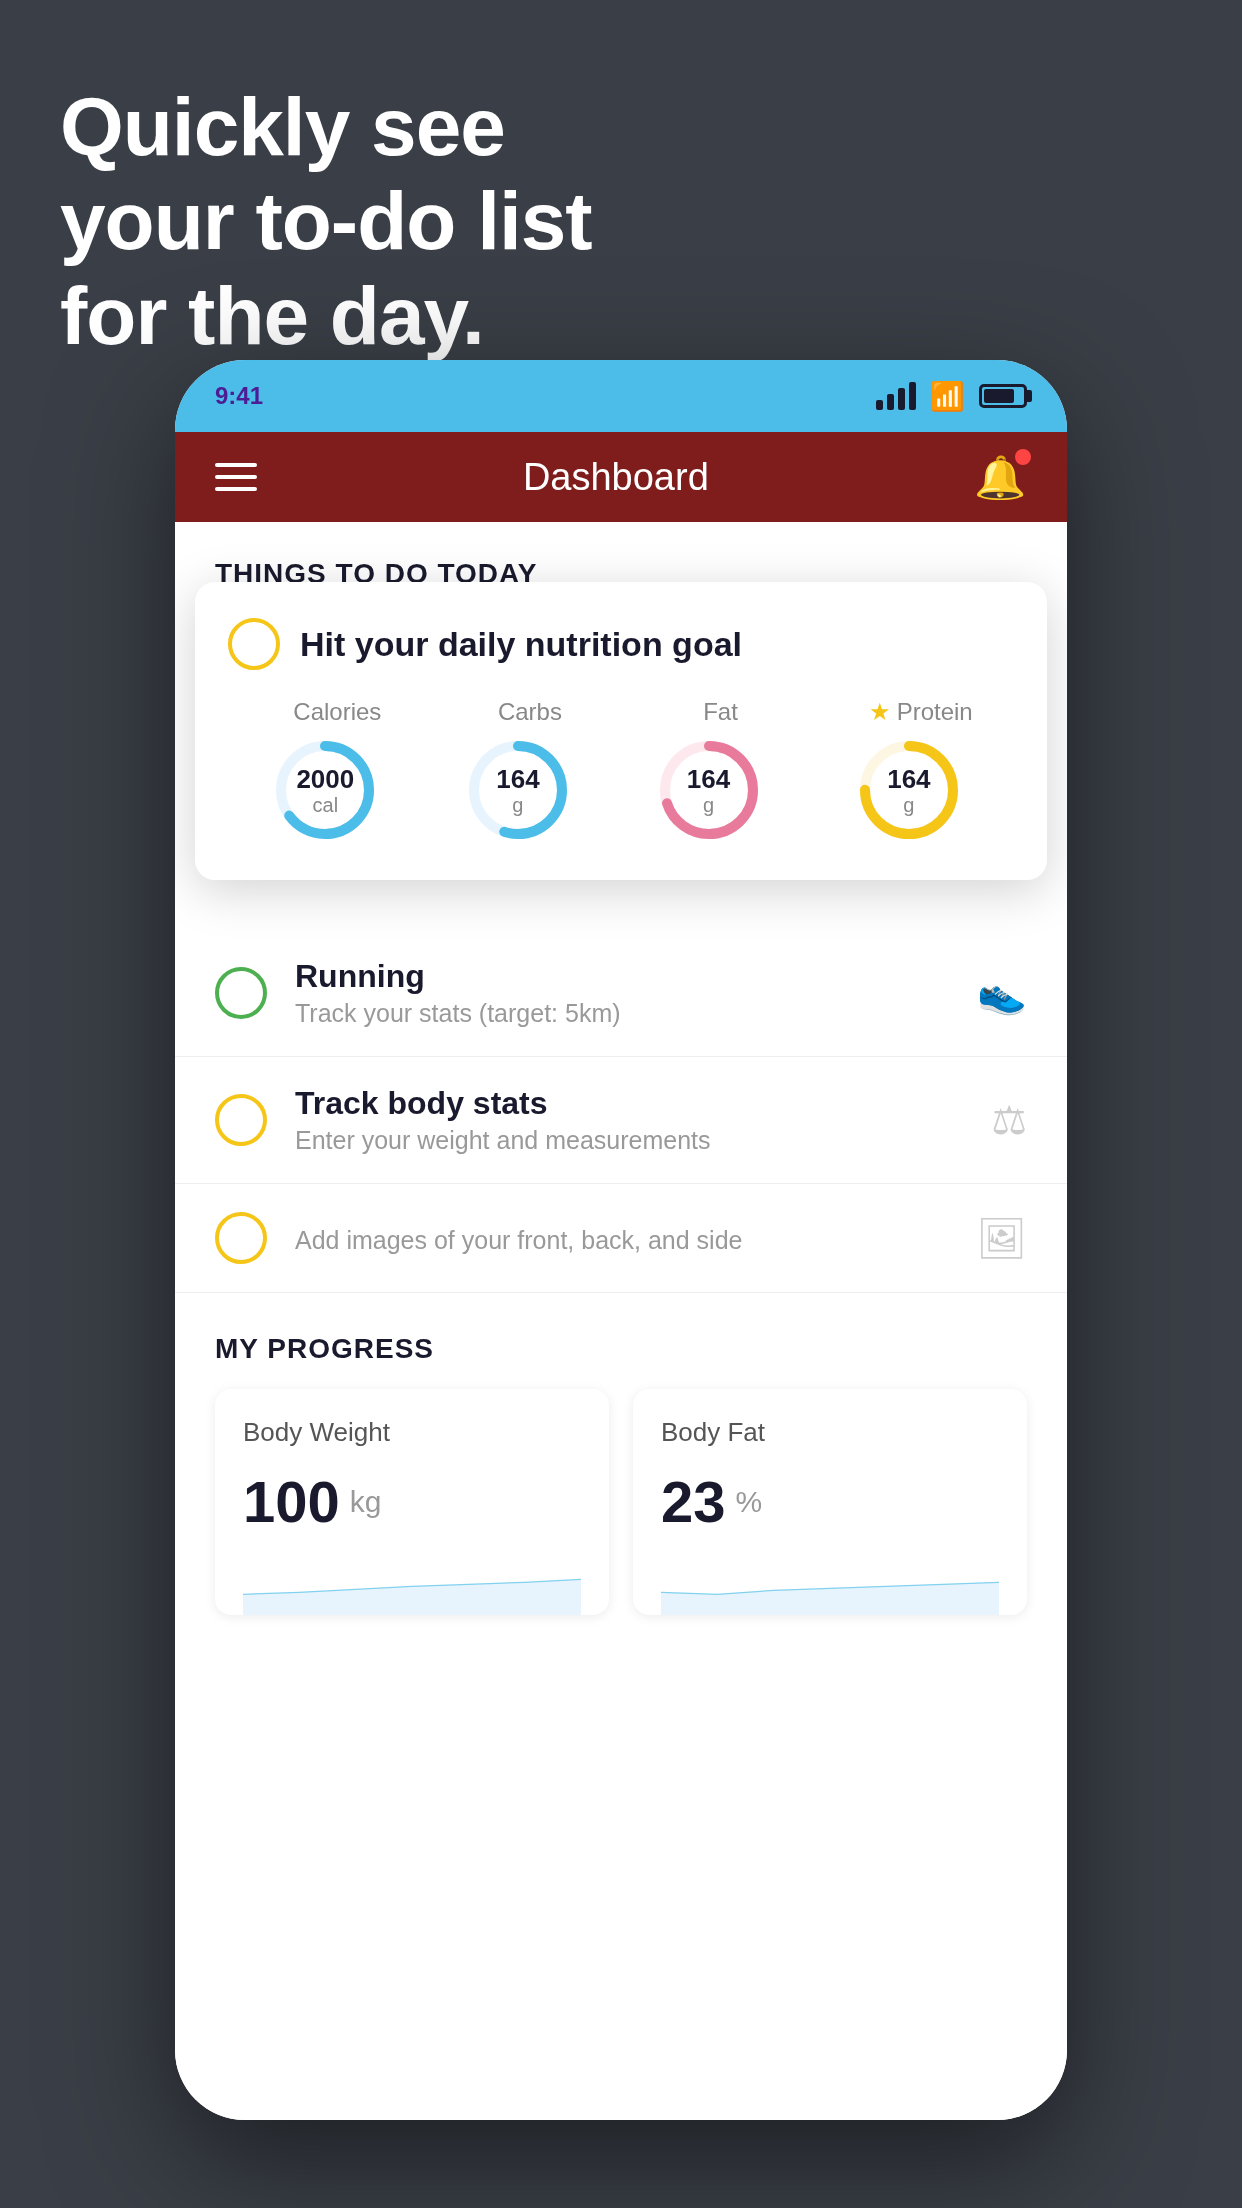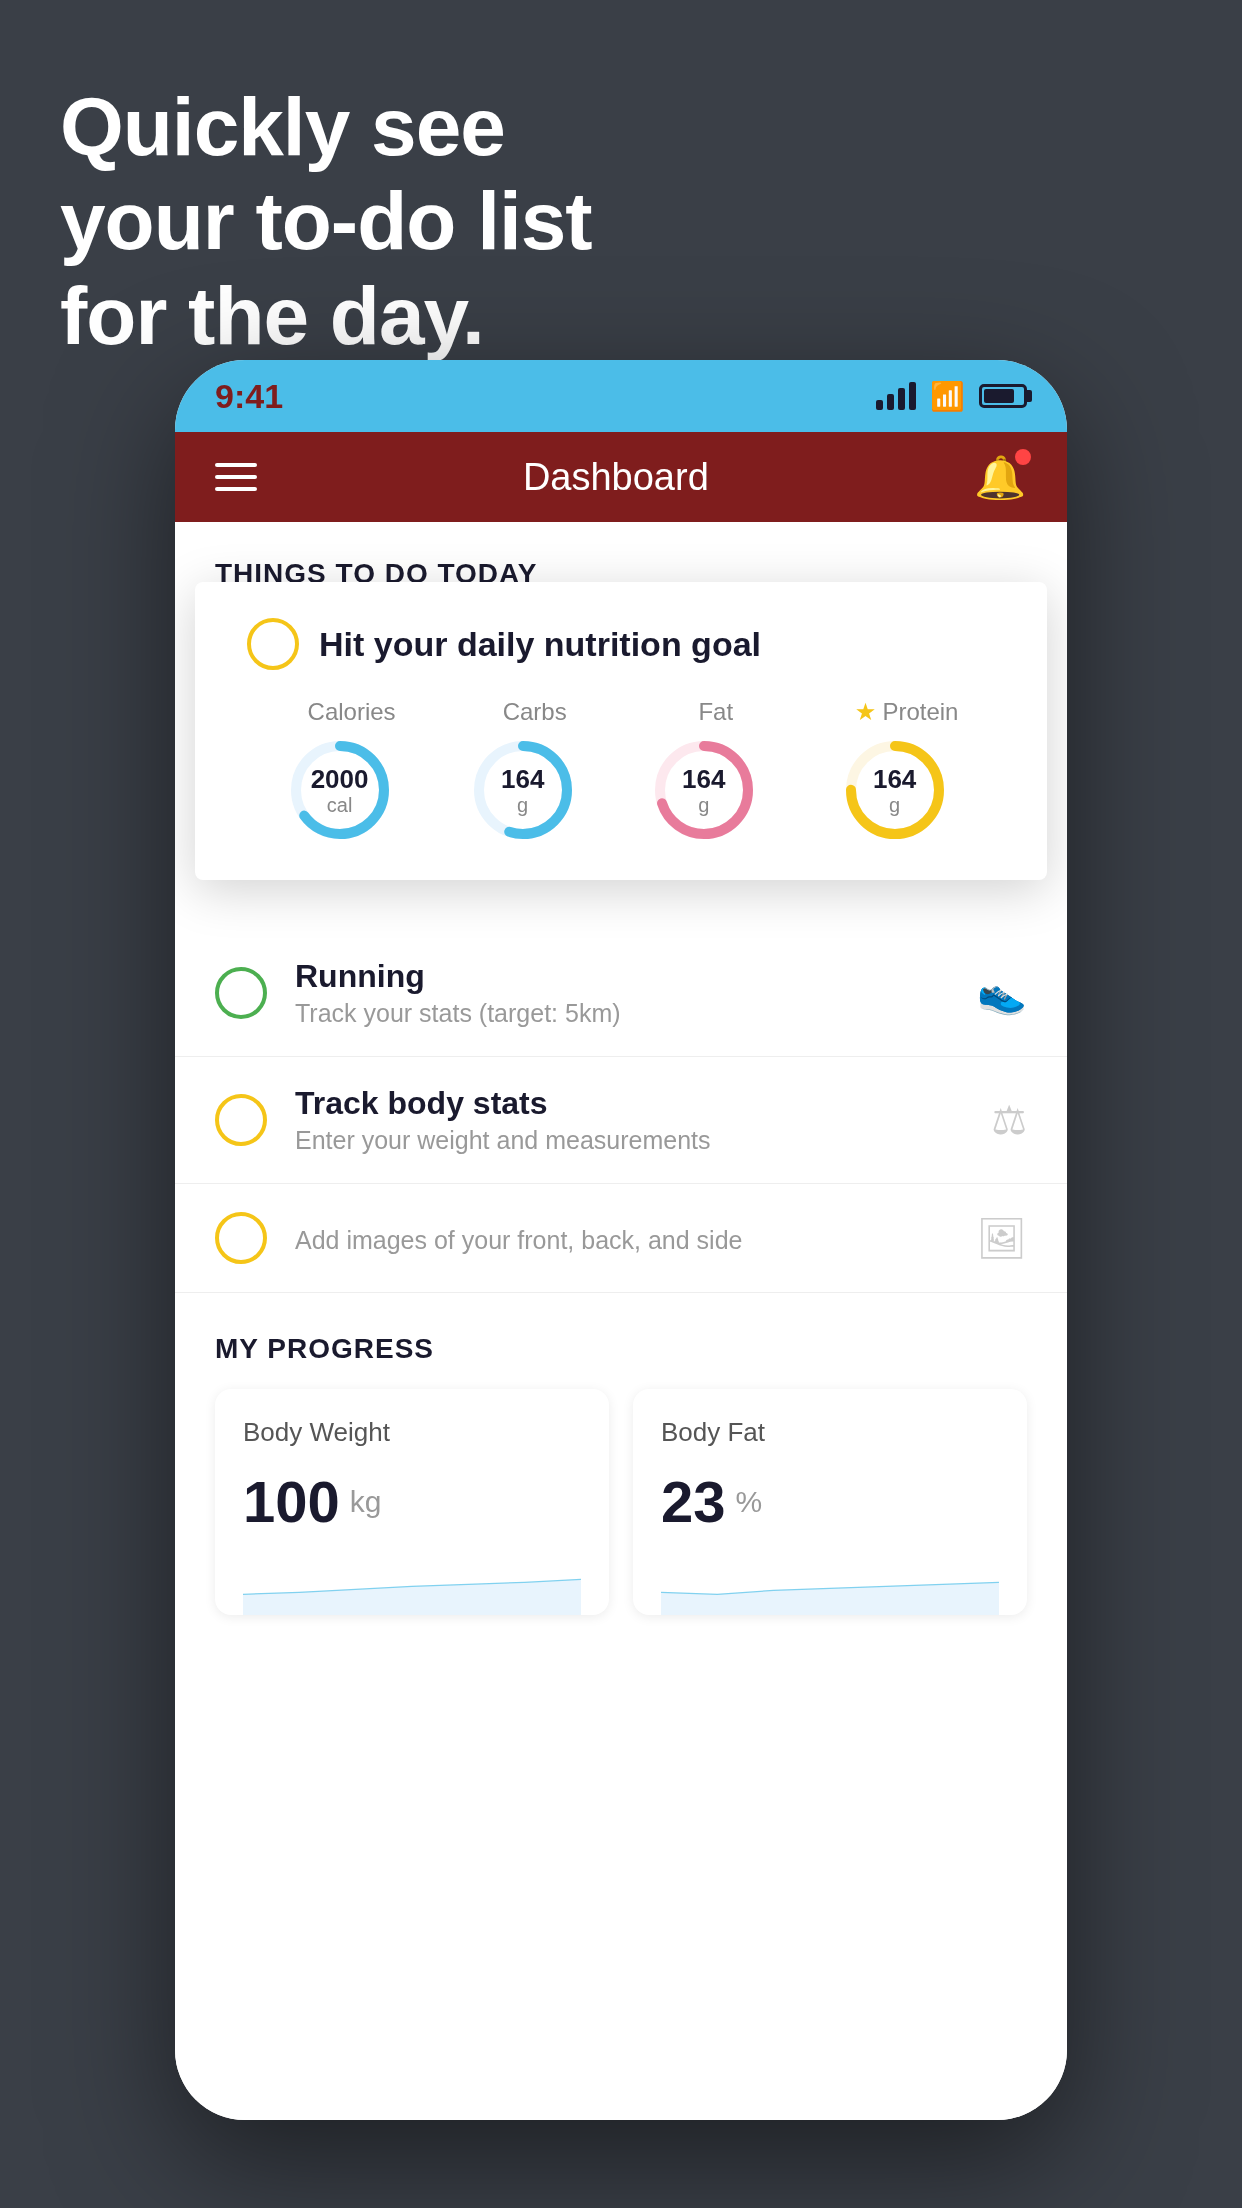--- a/index.html
+++ b/index.html
@@ -40,22 +40,22 @@
     
     .status-bar {
       background: #4bbde8;
       height: 72px;
       display: flex;
       align-items: center;
       justify-content: space-between;
       padding: 0 40px;
     }
     .status-time {
-      color: #7f1d1d;
-      font-size: 34px;
+      color: #4c1d95;
+      font-size: 24px;
       font-weight: 600;
     }
     .status-icons {
       display: flex;
       align-items: center;
       gap: 14px;
     }
     .signal-bars {
       display: flex;
       align-items: flex-end;
@@ -158,23 +158,23 @@
       color: #1a1a2e;
     }
 
     
     .nutrition-card {
       position: absolute;
       top: 60px;
       left: 20px;
       right: 20px;
       background: white;
-      border-radius: 8px;
+      border-radius: 20px;
       box-shadow: 0 10px 50px rgba(0,0,0,0.18);
-      padding: 36px 52px 36px;
+      padding: 36px 33px 36px;
       z-index: 10;
     }
     .nutrition-card-header {
       display: flex;
       align-items: center;
       gap: 20px;
       margin-bottom: 28px;
     }
     .circle-checkbox {
       width: 52px;

